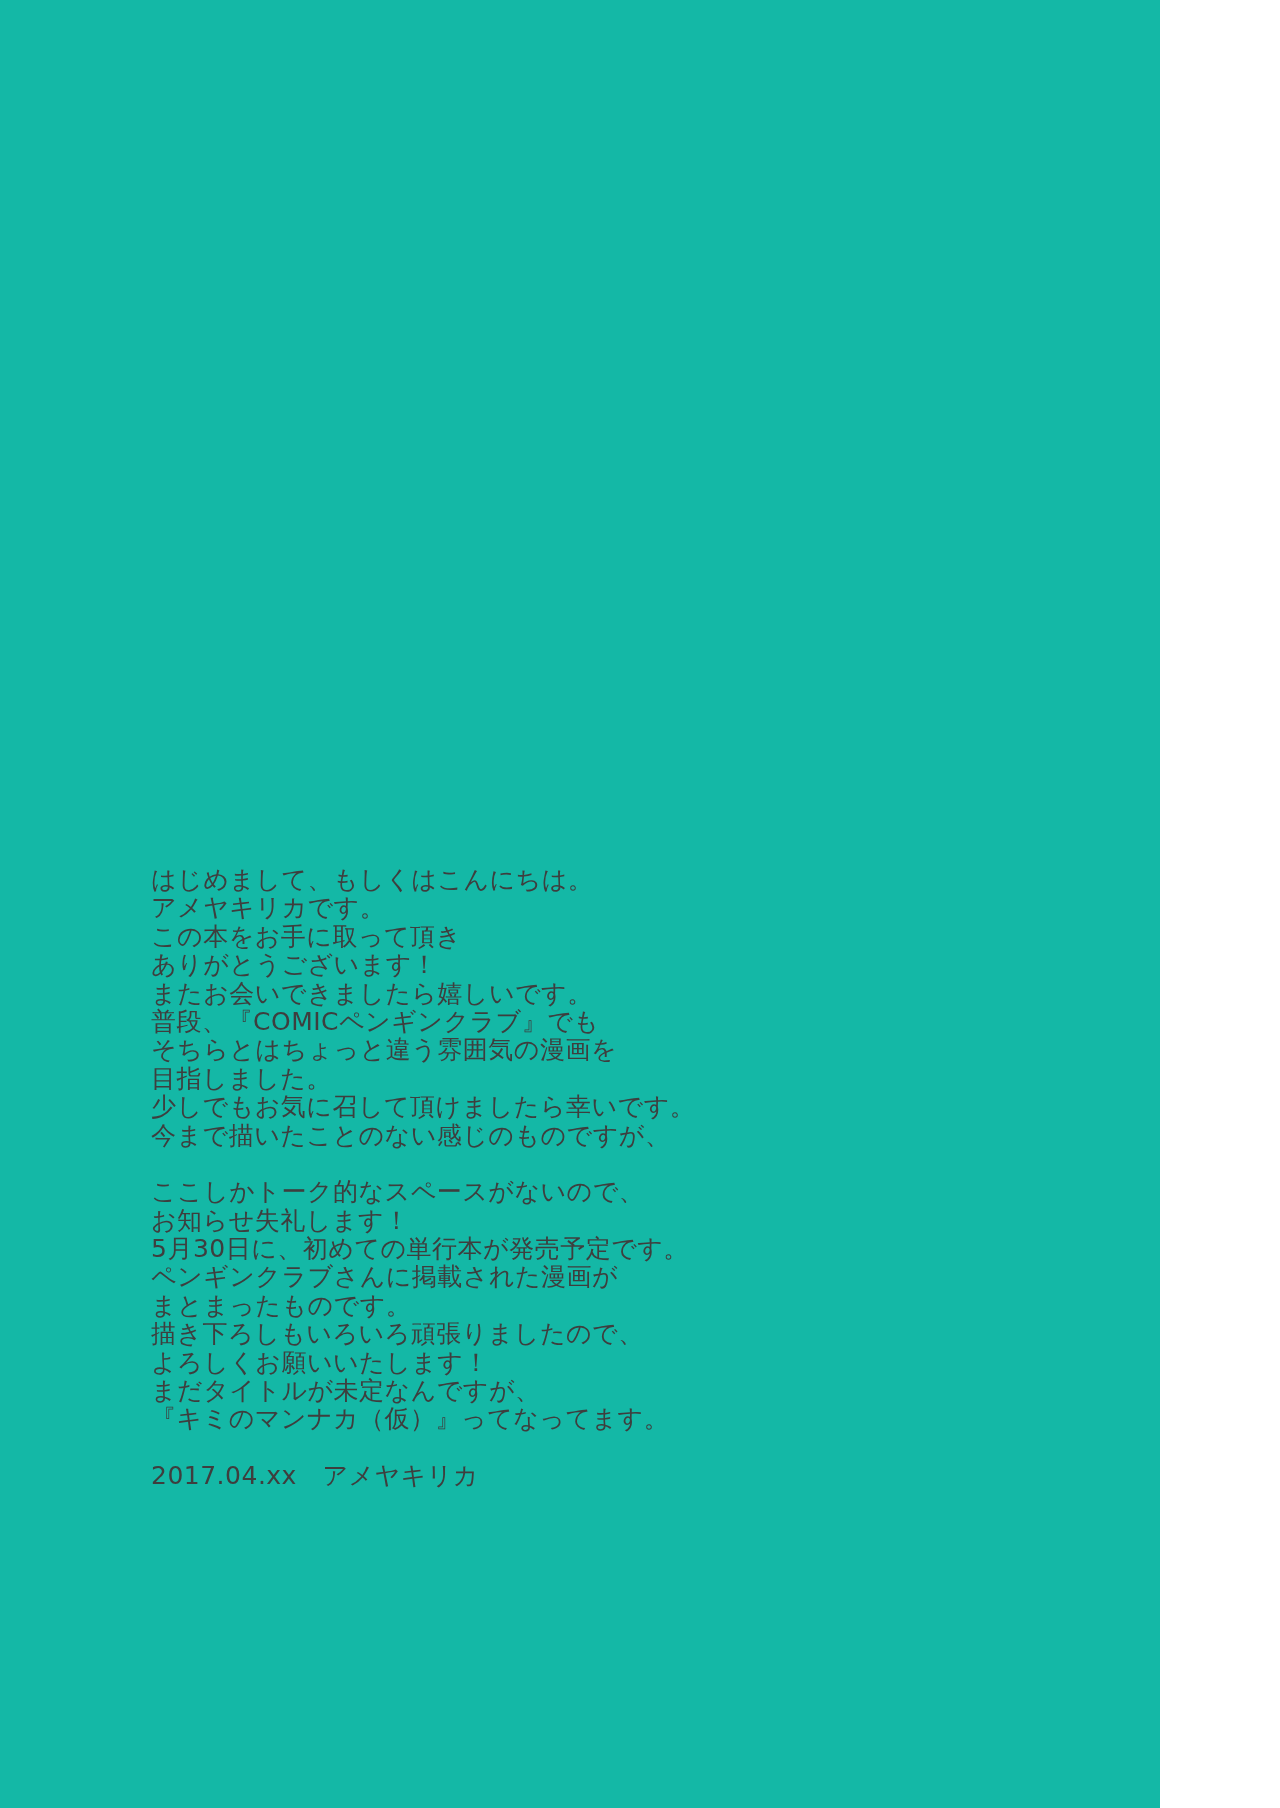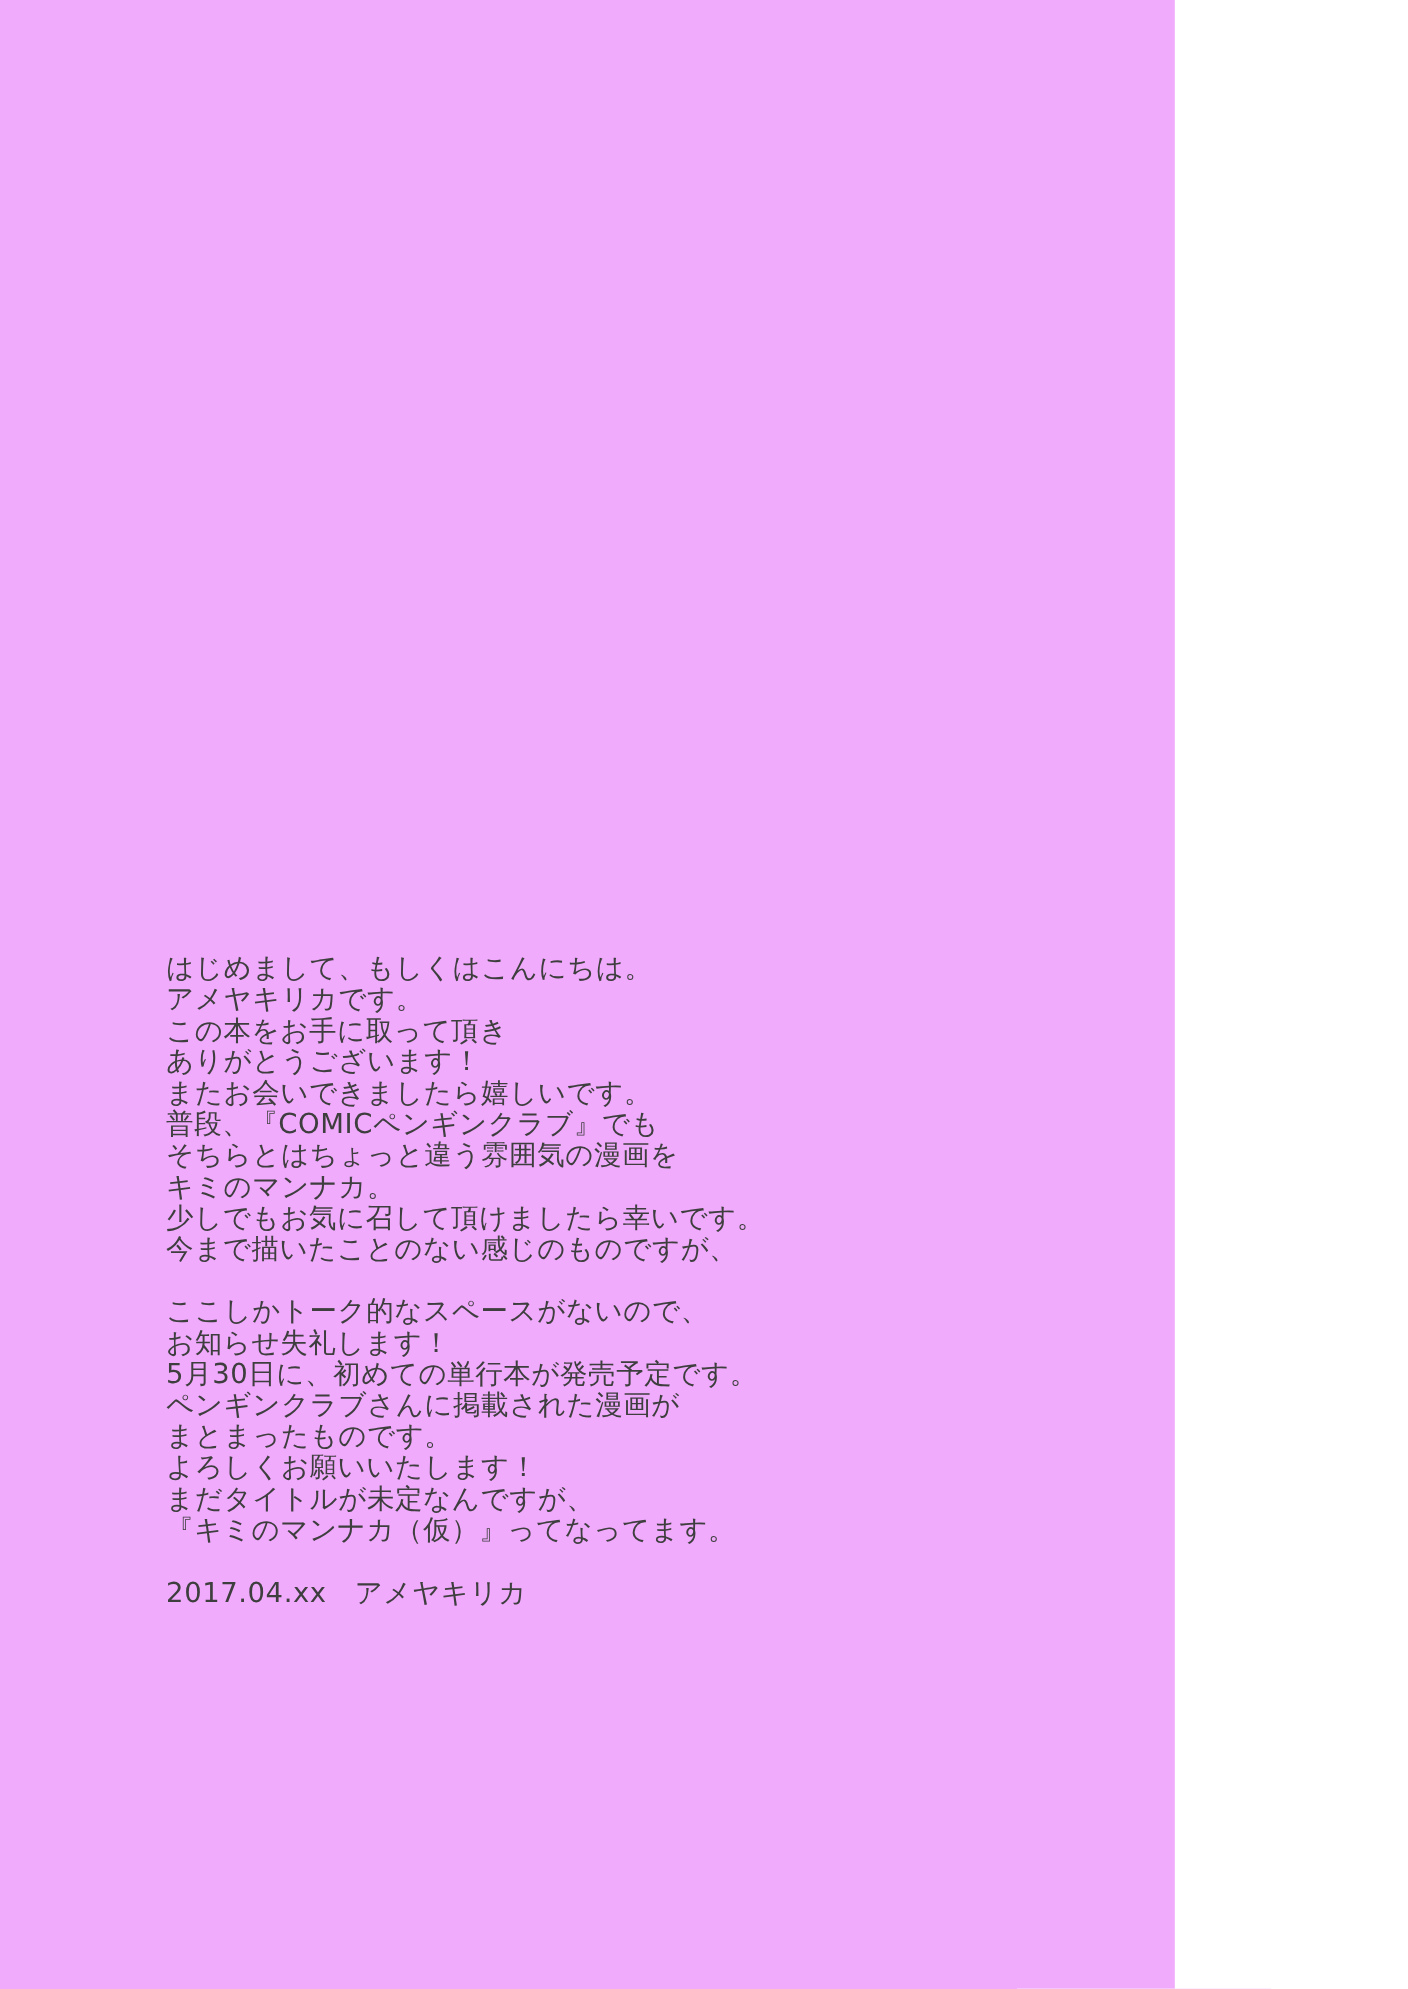--- a/index.html
+++ b/index.html
@@ -8,23 +8,23 @@
   }
   body {
     width: 1280px;
     height: 1808px;
     background: #ffffff;
     font-family: "DejaVu Sans", "Liberation Sans", sans-serif;
     overflow: hidden;
   }
   .page {
     position: relative;
-    width: 1068px;
+    width: 1160px;
     height: 1808px;
-    background: #f0abfc;
+    background: #14b8a6;
   }
   .textblock {
     position: absolute;
     left: 151px;
     top: 866px;
     width: 980px;
     color: #3e3e3e;
     font-size: 25px;
     line-height: 28.4px;
     font-weight: 400;
@@ -50,31 +50,32 @@
   <div class="textblock">
 
     <div class="para">
       <span class="line">はじめまして、もしくはこんにちは。</span>
       <span class="line">アメヤキリカです。</span>
       <span class="line">この本をお手に取って頂き</span>
       <span class="line">ありがとうございます！</span>
       <span class="line">またお会いできましたら嬉しいです。</span>
       <span class="line">普段、『COMICペンギンクラブ』でも</span>
       <span class="line">そちらとはちょっと違う雰囲気の漫画を</span>
-      <span class="line">キミのマンナカ。</span>
+      <span class="line">目指しました。</span>
       <span class="line">少しでもお気に召して頂けましたら幸いです。</span>
       <span class="line">今まで描いたことのない感じのものですが、</span>
     </div>
 
     <div class="para">
       <span class="line">ここしかトーク的なスペースがないので、</span>
       <span class="line">お知らせ失礼します！</span>
       <span class="line">5月30日に、初めての単行本が発売予定です。</span>
       <span class="line">ペンギンクラブさんに掲載された漫画が</span>
       <span class="line">まとまったものです。</span>
+      <span class="line">描き下ろしもいろいろ頑張りましたので、</span>
       <span class="line">よろしくお願いいたします！</span>
       <span class="line">まだタイトルが未定なんですが、</span>
       <span class="line">『キミのマンナカ（仮）』ってなってます。</span>
     </div>
 
 
     <div class="para">
       <span class="line">2017.04.xx　アメヤキリカ</span>
     </div>
 

